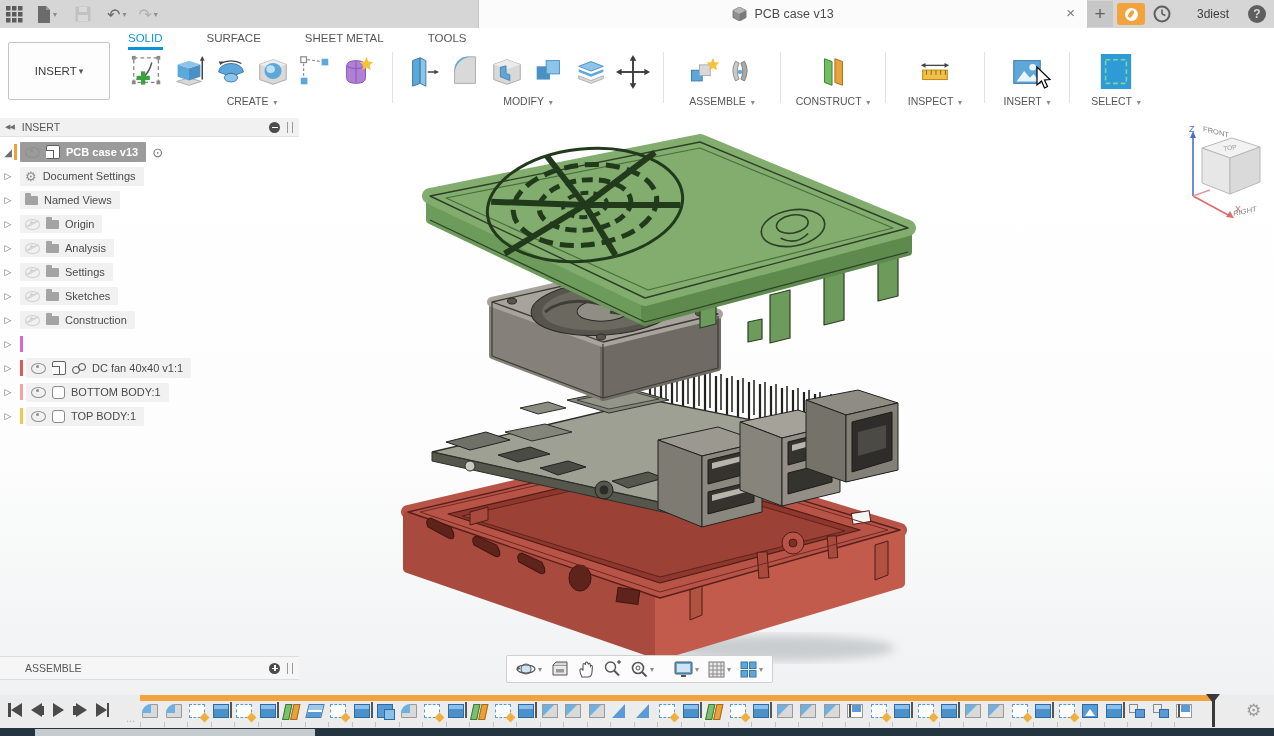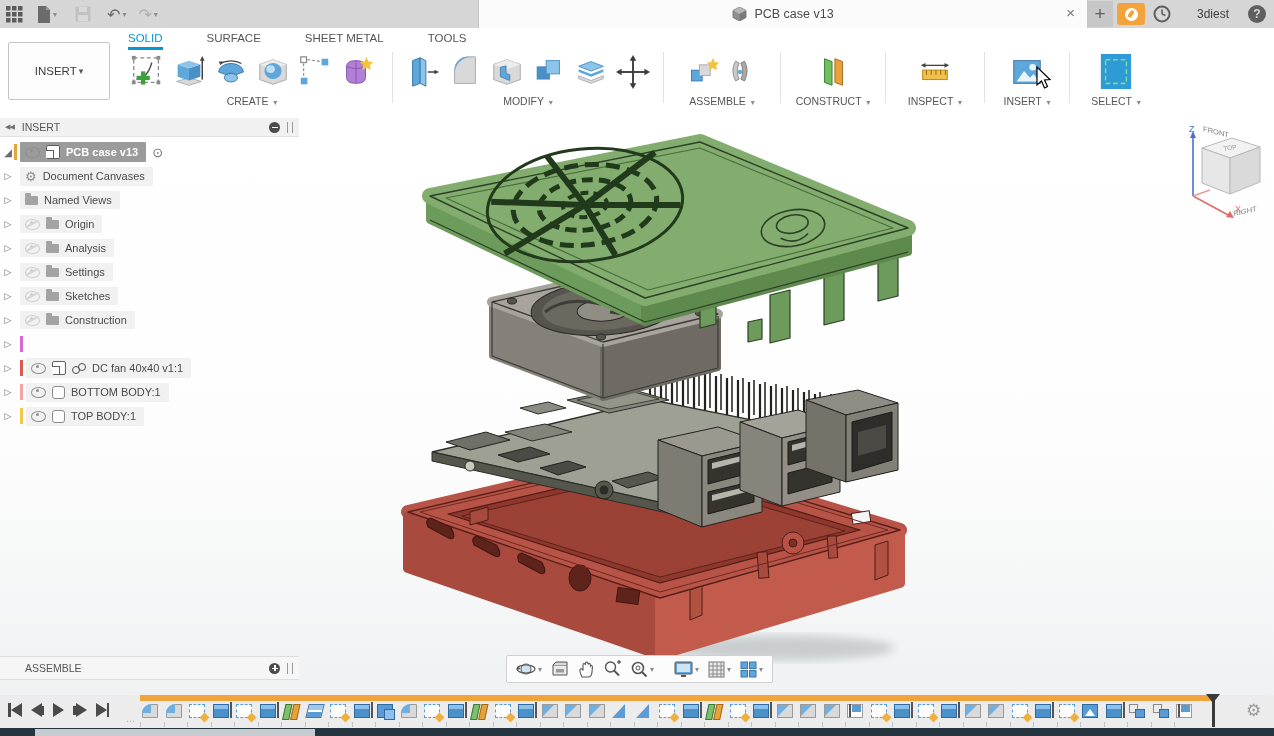--- a/index.html
+++ b/index.html
@@ -646,21 +646,21 @@
         <span class="ico-comp"></span>
         <span class="lbl">PCB case v13</span>
       </span>
       <span class="target">⊙</span>
     </div>
     <div class="br-row">
       <span class="arrow">▷</span>
       <span style="width: 6px;"></span>
       <span class="chip">
         <span class="ico-gear">⚙</span>
-        <span class="lbl">Document Canvases</span>
+        <span class="lbl">Document Settings</span>
       </span>
     </div>
     <div class="br-row">
       <span class="arrow">▷</span>
       <span style="width: 6px;"></span>
       <span class="chip">
         <span class="ico-folder"></span>
         <span class="lbl">Named Views</span>
       </span>
     </div>

